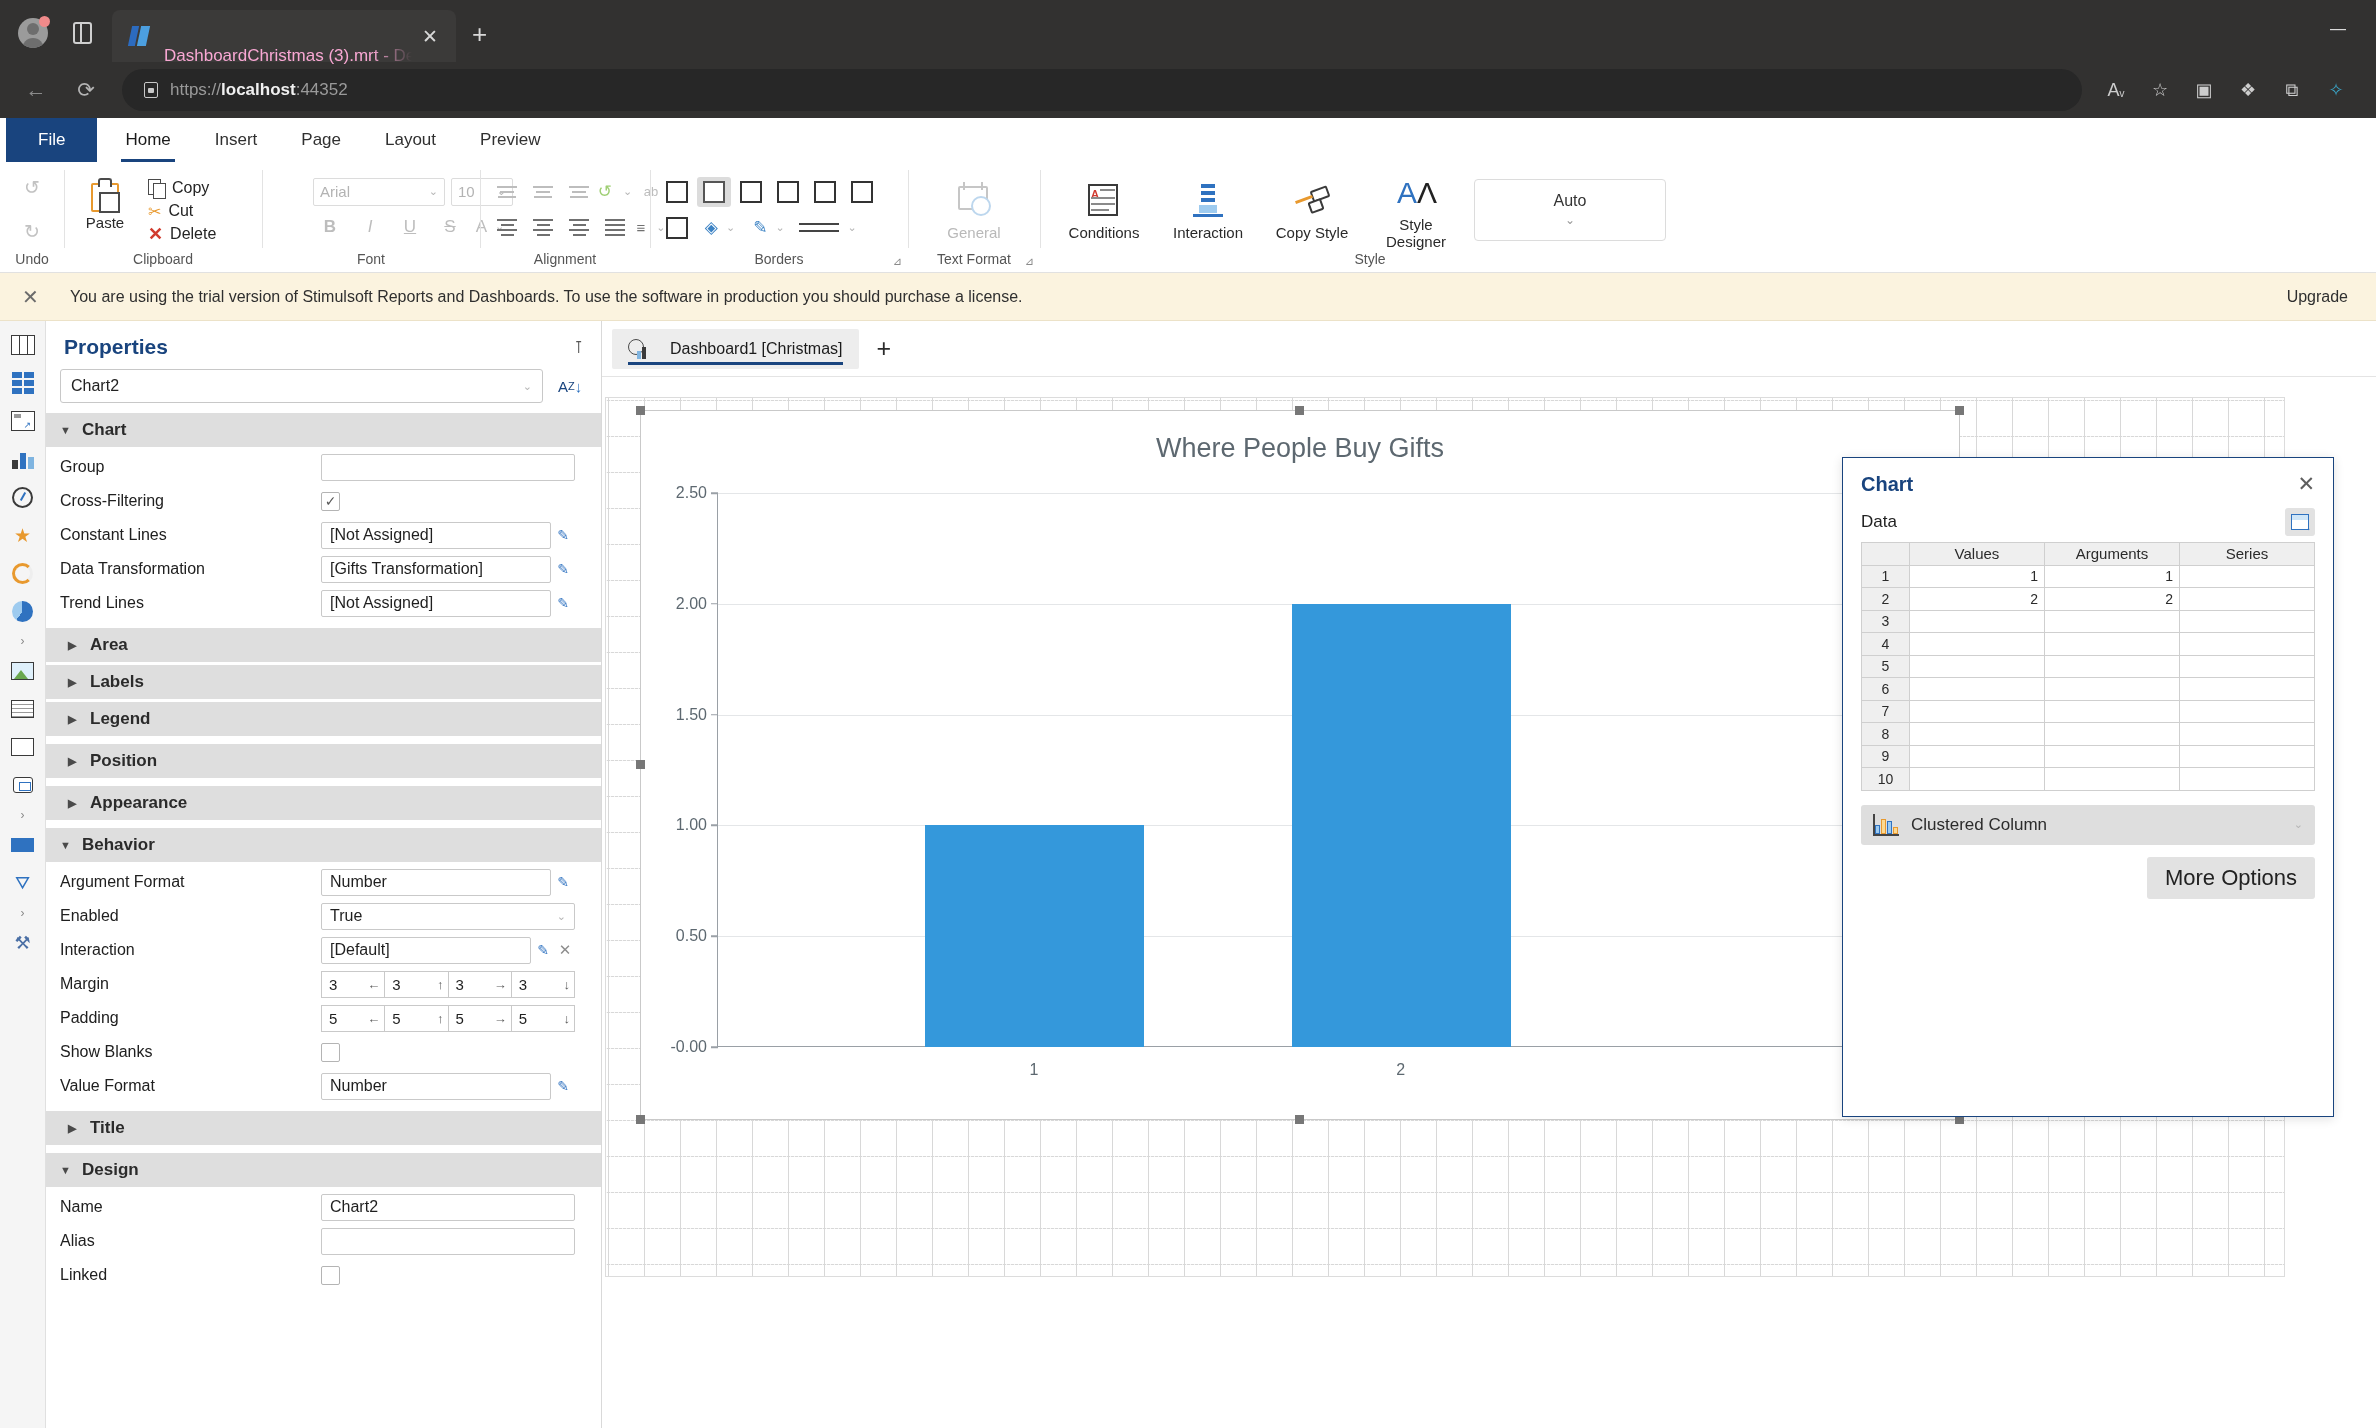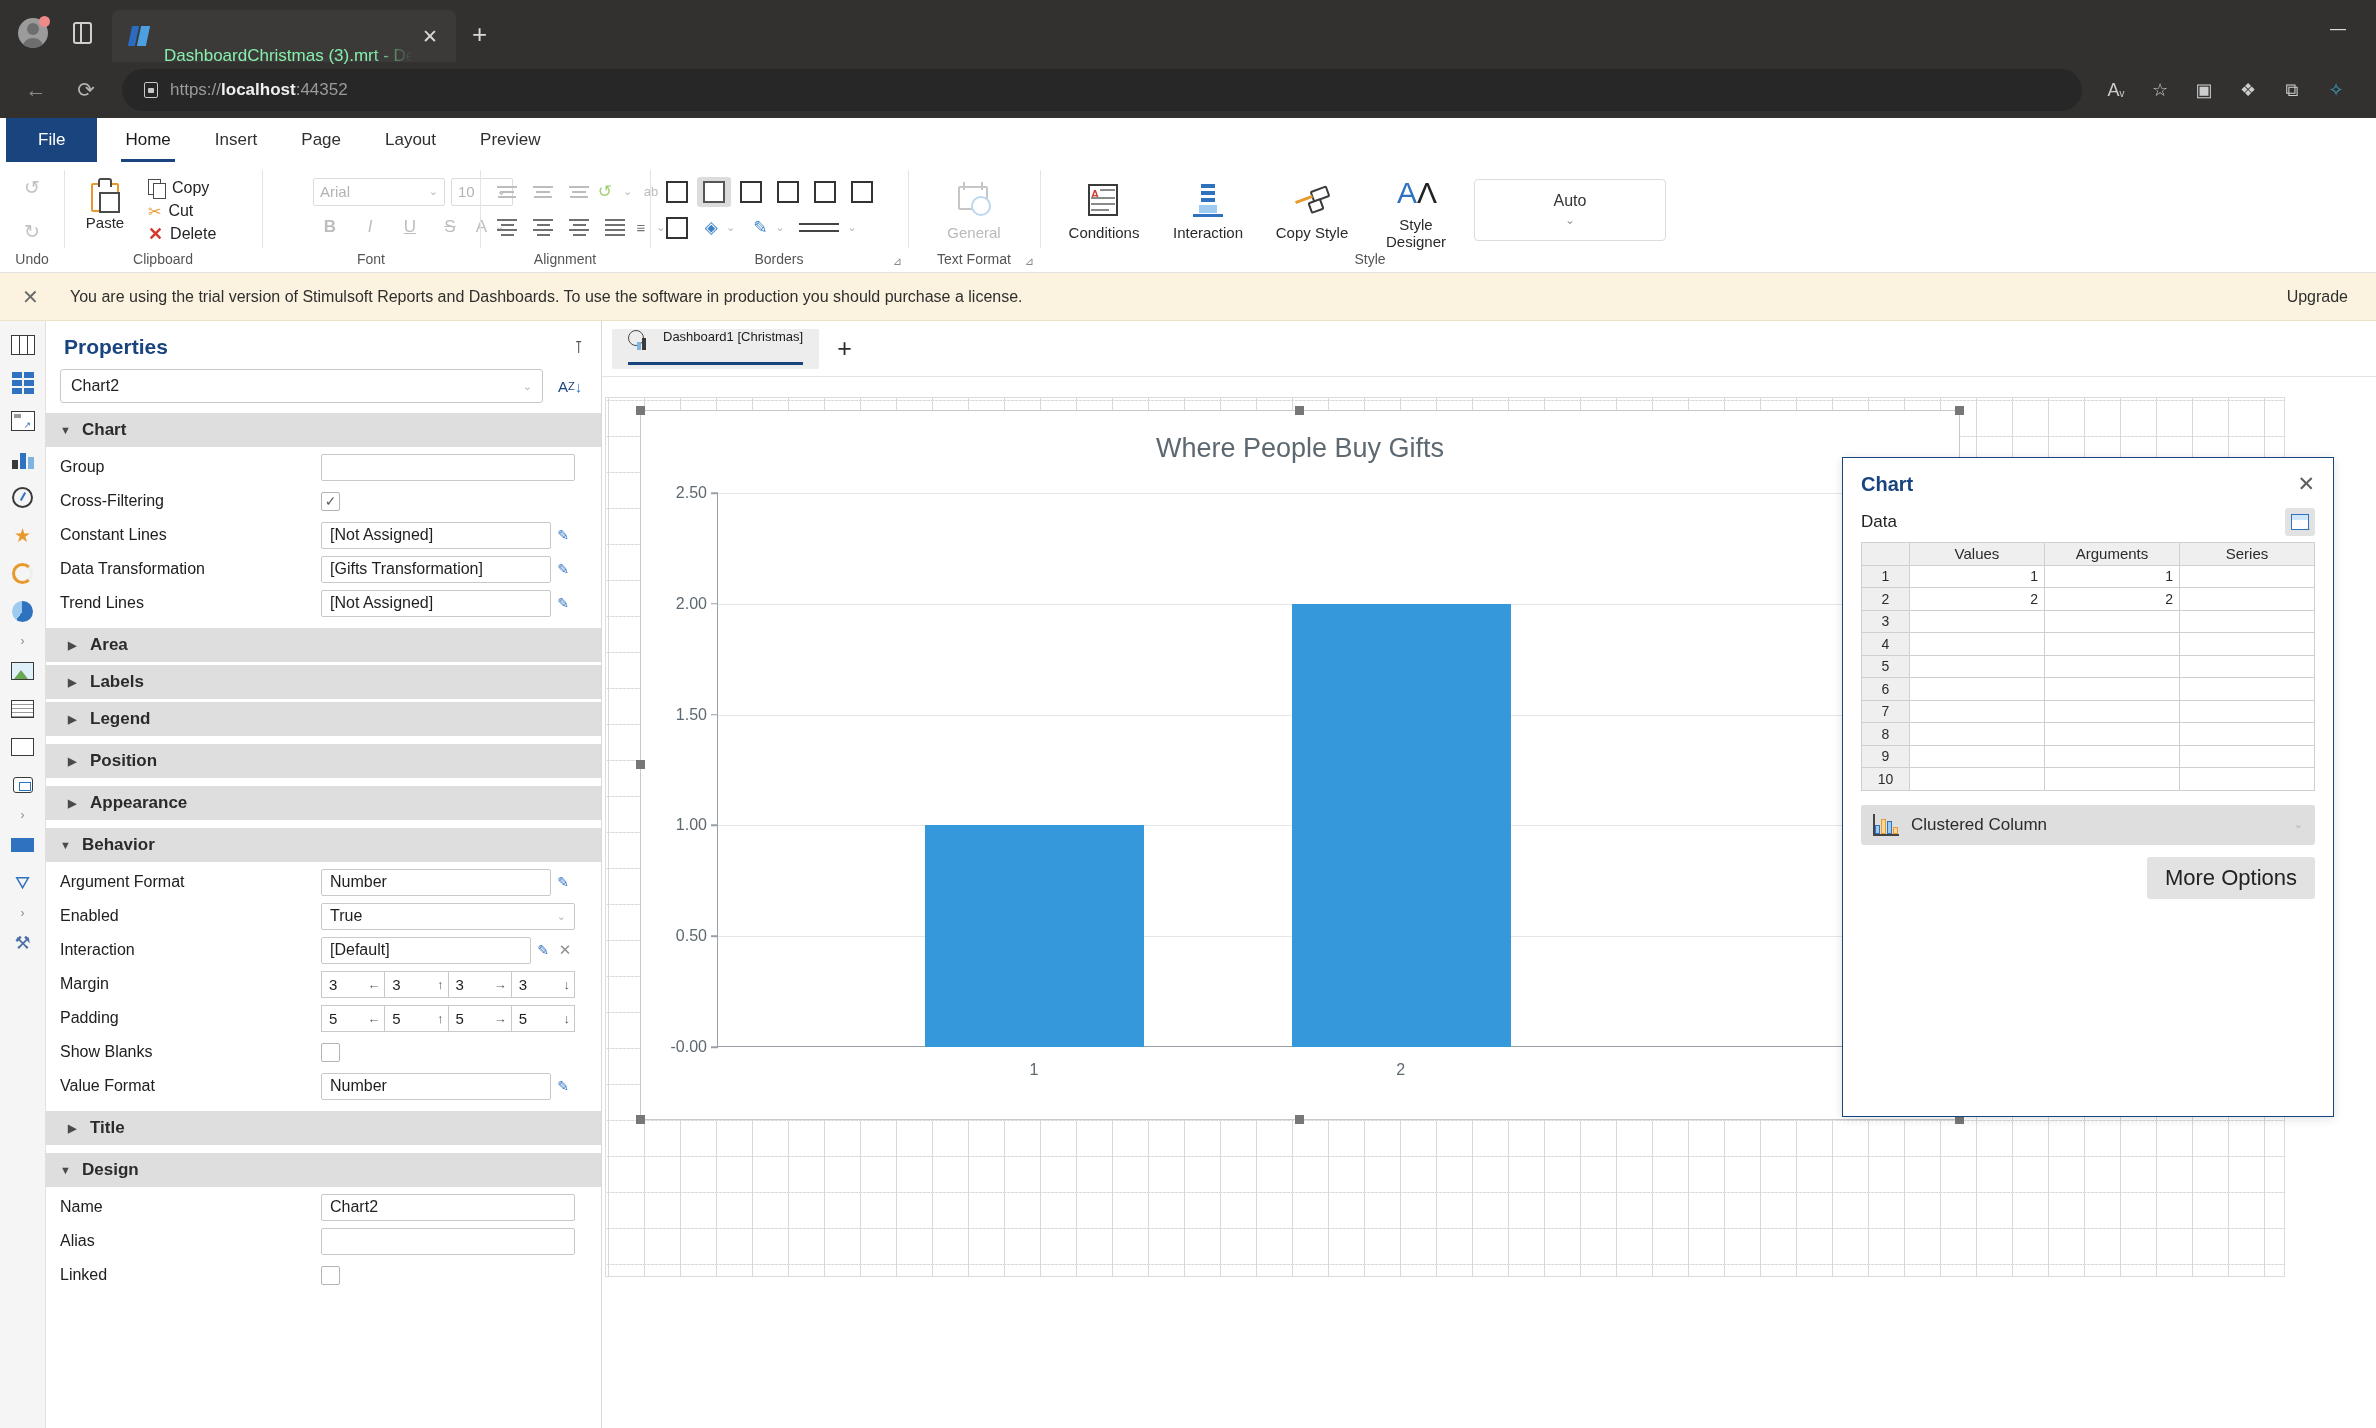--- a/index.html
+++ b/index.html
@@ -38,21 +38,21 @@
   .split-icon::after { content:''; position:absolute; left:5px; top:0; bottom:0; width:2px; background:#cfcfcf; }
   .tab {
     height: 52px; background: #3b3a39; border-radius: 8px 8px 0 0;
     display: flex; align-items: center; padding: 0 8px 0 16px; min-width: 330px;
     margin-left: 10px;
   }
   .tab-fav { width: 24px; height: 24px; margin-right: 12px; position: relative; flex: none; }
   .tab-fav .b1 { position:absolute; left:2px; top:2px; width:7px; height:20px; background:#2c6bbf; transform: skewX(-12deg); }
   .tab-fav .b2 { position:absolute; left:11px; top:2px; width:9px; height:20px; background:#4c9fe0; transform: skewX(-12deg); }
   .tab-title {
-    color: #86efac; font-size: 17px; white-space: nowrap; overflow: hidden;
+    color: #f9a8d4; font-size: 17px; white-space: nowrap; overflow: hidden;
     flex: 1; max-width: 248px;
     -webkit-mask-image: linear-gradient(to right, #000 84%, transparent 100%);
     mask-image: linear-gradient(to right, #000 84%, transparent 100%);
     margin-top: 40px;
   }
   .tab-close { color: #d8d8d8; font-size: 19px; padding: 0 10px; line-height: 1; }
   .newtab { color: #d8d8d8; font-size: 26px; padding: 0 16px; margin-bottom: 12px; font-weight: 300; }
   .win-min { position:absolute; right: 30px; top: 20px; color:#e0e0e0; font-size: 16px; }
 
   .addrbar { height: 56px; display: flex; align-items: center; padding: 0 14px; gap: 6px; }
@@ -200,22 +200,22 @@
     flex: 1; height: 27px; border: 1px solid #c9c9c9; border-left: none; display:flex; align-items:center;
     padding: 0 4px 0 7px; font-size: 15px; color:#1f1f1f; justify-content: space-between; background:#fff;
   }
   .quad .q:first-child { border-left: 1px solid #c9c9c9; }
   .quad .q .ar { color: #5a5a5a; font-size: 13px; }
 
   
   .canvas-area { flex: 1; background: #ffffff; position: relative; overflow: hidden; }
   .tabsbar { height: 56px; display: flex; align-items: center; padding-left: 10px; border-bottom: 1px solid #e4e4e4; background:#fff; }
   .dtab {
-    background: #ededed; height: 40px; display:flex; align-items:flex-start; gap: 13px;
-    padding: 0 16px; font-size: 13px; color: #1b1b1b; position: relative; border-radius: 2px;
+    background: #ededed; height: 40px; display:flex; align-items:center; gap: 20px;
+    padding: 0 16px; font-size: 16px; color: #1b1b1b; position: relative; border-radius: 2px;
   }
   .dtab::after { content:''; position:absolute; left: 16px; right: 16px; bottom: 4px; height: 3px; background: #19447e; }
   .dtab-ico { width: 22px; height: 22px; position: relative; }
   .dtab-plus { font-size: 25px; color: #2b2b2b; padding: 0 18px; font-weight: 300; }
 
   .designer { position: relative; background: #fff; height: calc(100% - 56px); overflow: hidden; }
   .page-rect {
     position: absolute; left: 3px; top: 20px; width: 1680px; height: 880px;
     background: #fff; border: 1px solid #dcdcdc;
     background-image:

